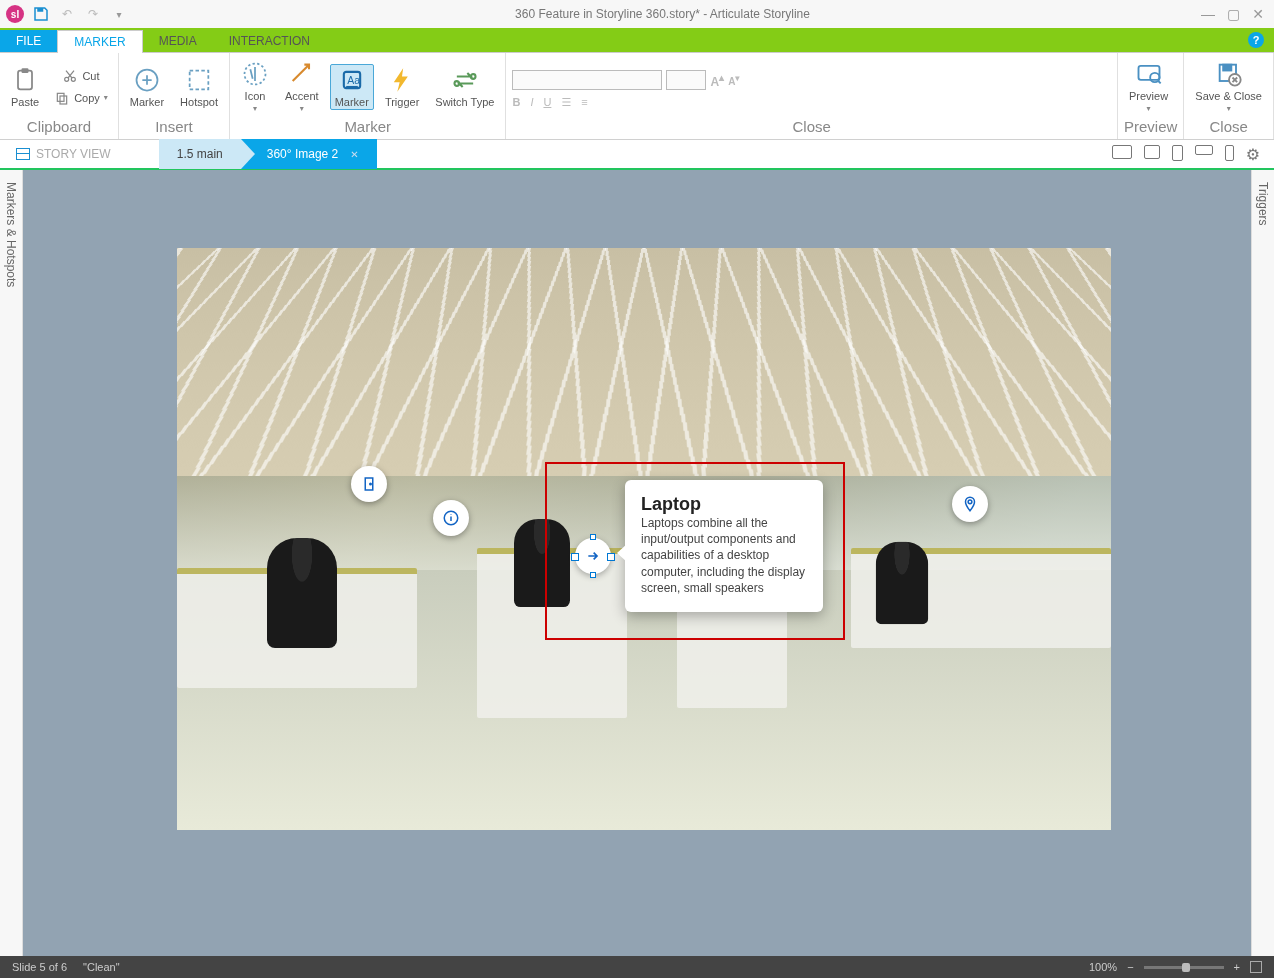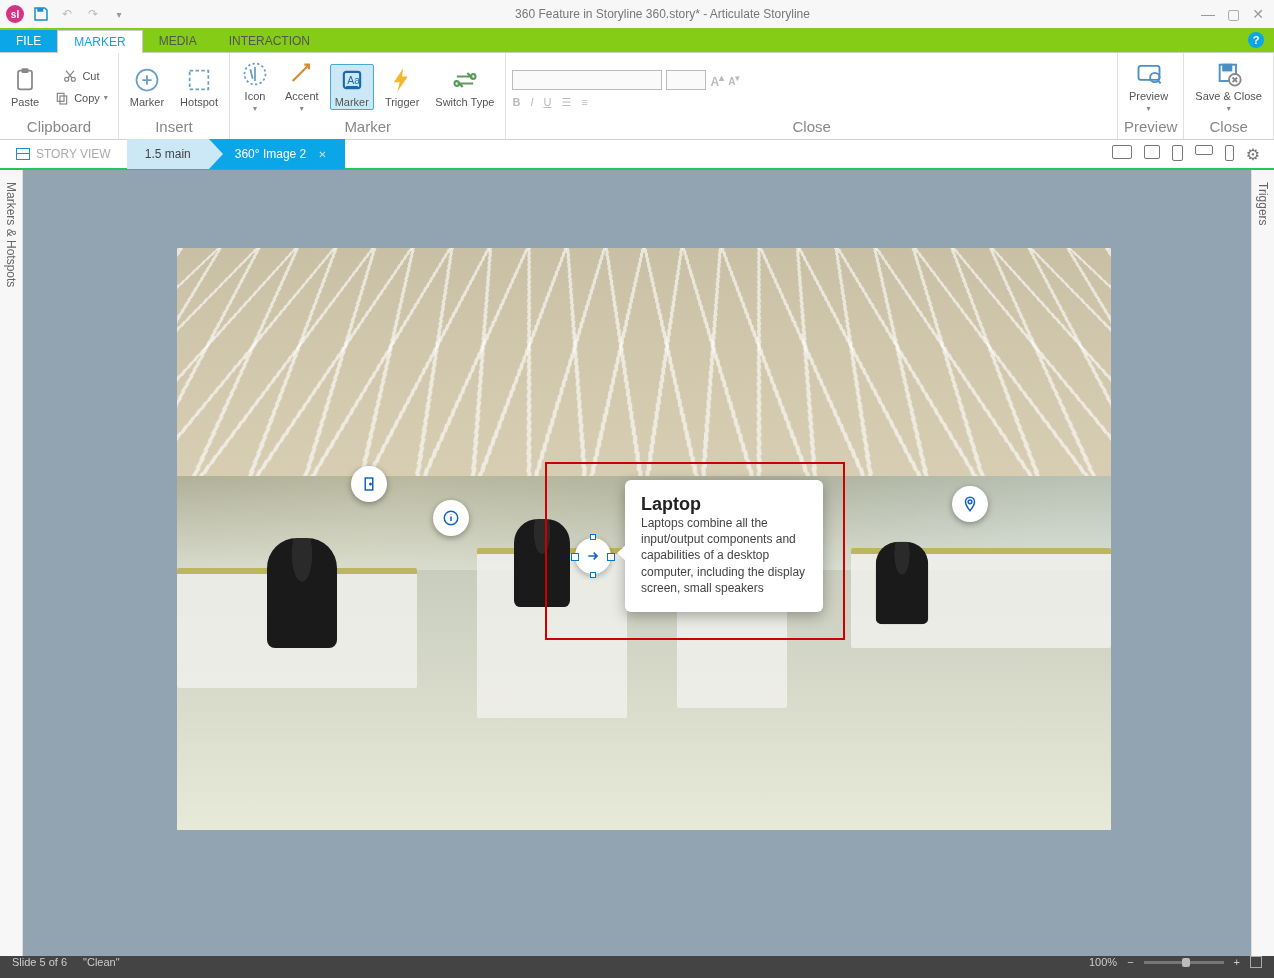--- a/index.html
+++ b/index.html
@@ -29,21 +29,21 @@
 .font-controls{display:flex;flex-direction:column;gap:6px;padding-top:6px;}
 .font-row1{display:flex;align-items:center;gap:4px;}
 .font-sel{width:150px;height:20px;border:1px solid #bbb;background:#fafafa;}
 .font-sz{width:40px;height:20px;border:1px solid #bbb;background:#fafafa;}
 .aplus{font-size:12px;color:#bbb;font-weight:bold;}
 .font-row2{display:flex;gap:10px;color:#bbb;}
 .tabs-row{height:30px;background:#fff;border-bottom:2px solid #22c55e;display:flex;align-items:center;font-size:12px;}
 .story-view{display:flex;align-items:center;gap:6px;padding:0 16px;color:#aaa;}
 .svicon{width:14px;height:12px;border:1px solid #1a8fd1;background:linear-gradient(to bottom,#fff 35%,#1a8fd1 35%,#1a8fd1 45%,#fff 45%);}
 .crumb{height:30px;padding:0 18px;display:flex;align-items:center;color:#fff;position:relative;}
-.crumb.c1{background:#cce8f6;color:#444;}
+.crumb.c1{background:#cce8f6;color:#444;margin-left:32px;}
 .crumb.c1:after{content:'';position:absolute;right:-14px;top:0;border-left:14px solid #cce8f6;border-top:15px solid transparent;border-bottom:15px solid transparent;z-index:2;}
 .crumb.c2{background:#0aa6e8;padding-left:26px;}
 .crumb.c2 .x{margin-left:12px;font-size:10px;color:#cde;}
 .device-icons{margin-left:auto;display:flex;gap:12px;padding-right:14px;color:#777;}
 .dev{width:18px;height:14px;border:1px solid #777;border-radius:2px;}
 .gear{font-size:16px;color:#777;}
 .workarea{flex:1;display:flex;background:#92a3b2;position:relative;}
 .side-tab{writing-mode:vertical-rl;font-size:12px;color:#666;padding:12px 4px;background:#f7f7f7;border-right:1px solid #ddd;}
 .side-tab.right{border-right:none;border-left:1px solid #ddd;}
 .canvas{flex:1;position:relative;}
@@ -77,21 +77,21 @@
 .arrow-marker{position:absolute;left:398px;top:290px;width:36px;height:36px;border-radius:50%;background:#fff;box-shadow:0 2px 6px rgba(0,0,0,0.3);display:flex;align-items:center;justify-content:center;}
 .arrow-marker:before,.arrow-marker:after{content:'';position:absolute;width:6px;height:6px;background:#fff;border:1px solid #0078d4;}
 .arrow-marker:before{left:-4px;top:15px;} .arrow-marker:after{right:-4px;top:15px;}
 .arrow-marker .hdl{position:absolute;width:6px;height:6px;background:#fff;border:1px solid #0078d4;}
 .arrow-marker .ht{top:-4px;left:15px;} .arrow-marker .hb{bottom:-4px;left:15px;}
 .arrow-marker svg{width:16px;height:16px;stroke:#1264c4;stroke-width:2.5;fill:none;}
 .callout{position:absolute;left:448px;top:232px;width:198px;background:#fff;border-radius:6px;box-shadow:0 4px 14px rgba(0,0,0,0.3);padding:14px 16px 16px 16px;}
 .callout h3{font-size:18px;color:#222;font-weight:700;}
 .callout p{font-size:12px;color:#444;line-height:1.35;}
 .callout:before{content:'';position:absolute;left:-8px;top:64px;border-right:10px solid #fff;border-top:9px solid transparent;border-bottom:9px solid transparent;}
-.statusbar{height:22px;background:#444;color:#ccc;display:flex;align-items:flex-start;font-size:11px;padding:0 12px;gap:16px;}
+.statusbar{height:22px;background:#444;color:#ccc;display:flex;align-items:center;font-size:11px;padding:0 12px;gap:16px;}
 .sb-right{margin-left:auto;display:flex;align-items:center;gap:10px;}
 .zoom-track{width:80px;height:3px;background:#777;position:relative;}
 .zoom-thumb{position:absolute;left:38px;top:-3px;width:8px;height:9px;background:#bbb;border-radius:2px;}
 .fit{width:12px;height:12px;border:1px solid #aaa;}
 </style>
 </head>
 <body>
 
 <div class="titlebar">
   <div class="tb-left">

